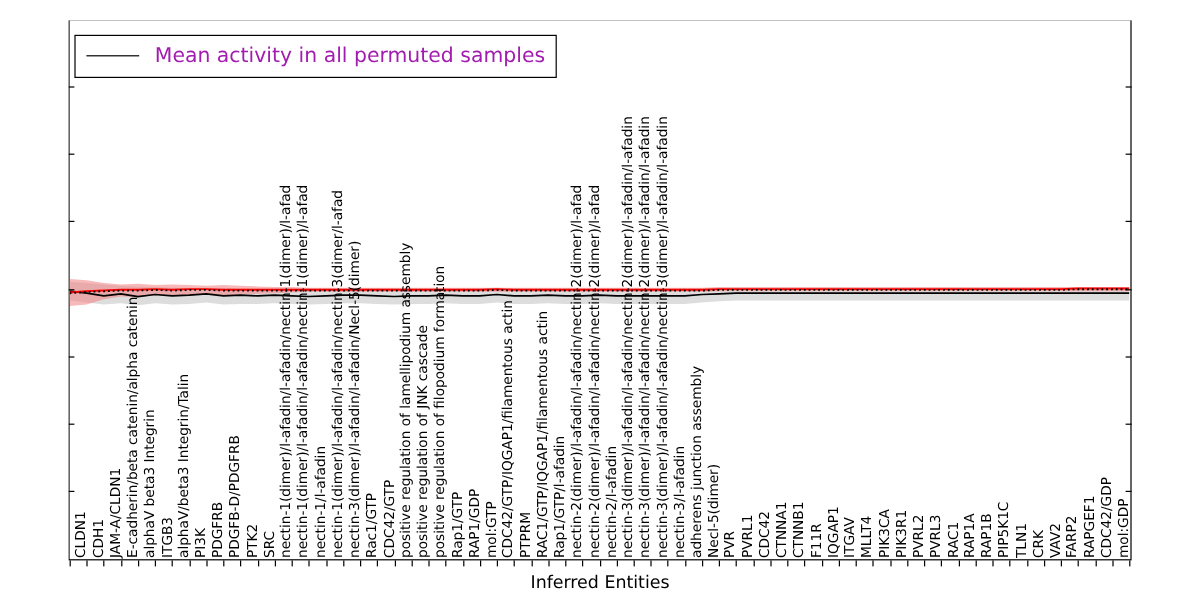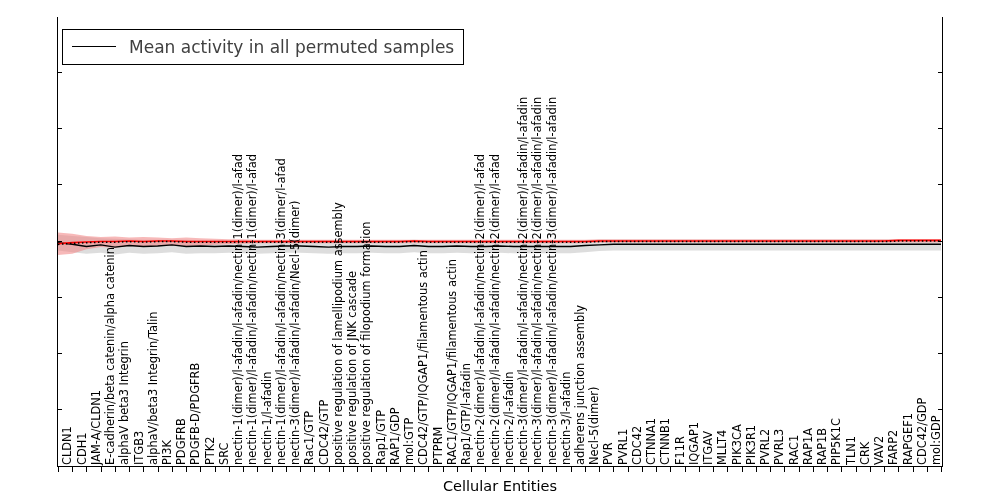--- a/index.html
+++ b/index.html
@@ -69,33 +69,33 @@
 
   
   #legend{
     position:absolute;left:62px;top:29px;z-index:7;
     background:#fff;border:1.1px solid #000;
     padding:5px 9px 6px 9px;
   }
   .leg-row{display:flex;align-items:center;height:23px;}
   .leg-swatch{width:44px;height:0;border-top:1.6px solid #000;margin-right:13px;}
   .leg-swatch.red{border-top-color:#ff0000;}
-  .leg-text{font-size:17px;color:#404040;}
+  .leg-text{font-size:17px;color:#a21caf;}
 
   svg{display:block;}
 </style>
 </head>
 <body>
 
 <div id="figure">
 
   <div id="title">Nectin adhesion pathway -- 76 samples</div>
 
   <div id="ylabel">Inferred Activity</div>
-  <div id="xlabel">Cellular Entities</div>
+  <div id="xlabel">Inferred Entities</div>
 
   <div id="plot">
     <svg id="canvas" width="884" height="449" viewBox="0 0 884 449">
         <path d="M0.00 217.76 L14.24 218.89 L28.48 220.01 L42.73 221.13 L56.97 221.69 L71.21 222.25 L85.45 222.82 L99.69 222.82 L113.94 222.82 L128.18 222.82 L142.42 223.38 L156.66 223.38 L170.90 223.38 L185.15 223.38 L199.39 223.38 L213.63 223.38 L227.87 223.38 L242.11 223.38 L256.35 223.38 L270.60 223.38 L284.84 223.38 L299.08 223.38 L313.32 223.38 L327.56 223.38 L341.81 223.38 L356.05 222.82 L370.29 223.38 L384.53 223.38 L398.77 223.38 L413.02 223.38 L427.26 223.38 L441.50 223.38 L455.74 223.38 L469.98 223.38 L484.23 223.38 L498.47 223.38 L512.71 223.38 L526.95 223.38 L541.19 222.82 L555.44 222.82 L569.68 222.82 L583.92 222.82 L598.16 222.82 L612.40 222.82 L626.65 222.82 L640.89 222.82 L655.13 222.82 L669.37 222.82 L683.61 222.82 L697.85 222.82 L712.10 222.82 L726.34 222.82 L740.58 222.82 L754.82 222.82 L769.06 222.82 L783.31 222.82 L797.55 222.82 L811.79 222.82 L826.03 222.82 L840.27 222.82 L854.52 222.82 L868.76 222.82 L883.00 222.82 L883.00 233.48 L868.76 233.48 L854.52 233.48 L840.27 233.48 L826.03 233.48 L811.79 233.48 L797.55 233.48 L783.31 233.48 L769.06 233.48 L754.82 233.48 L740.58 233.48 L726.34 233.48 L712.10 233.48 L697.85 233.48 L683.61 233.48 L669.37 233.48 L655.13 233.48 L640.89 233.48 L626.65 233.48 L612.40 233.48 L598.16 233.48 L583.92 233.48 L569.68 233.48 L555.44 233.48 L541.19 234.04 L526.95 235.16 L512.71 236.29 L498.47 236.29 L484.23 236.29 L469.98 236.29 L455.74 236.29 L441.50 235.73 L427.26 236.29 L413.02 236.29 L398.77 235.73 L384.53 236.29 L370.29 236.29 L356.05 235.16 L341.81 236.29 L327.56 236.29 L313.32 235.73 L299.08 236.29 L284.84 236.29 L270.60 236.85 L256.35 236.29 L242.11 235.73 L227.87 235.73 L213.63 236.29 L199.39 236.85 L185.15 236.29 L170.90 235.73 L156.66 236.29 L142.42 236.29 L128.18 236.85 L113.94 235.16 L99.69 236.29 L85.45 236.85 L71.21 235.73 L56.97 237.41 L42.73 235.73 L28.48 236.85 L14.24 235.16 L0.00 233.48 Z" fill="#d9d9d9" fill-opacity="0.9" stroke="none"></path>
         <path d="M0.00 215.52 L14.24 216.64 L28.48 218.89 L42.73 220.01 L56.97 219.45 L71.21 220.57 L85.45 220.01 L99.69 220.57 L113.94 221.13 L128.18 220.57 L142.42 221.13 L156.66 221.69 L170.90 222.25 L185.15 222.25 L199.39 222.82 L213.63 222.82 L227.87 222.82 L242.11 222.82 L256.35 222.82 L270.60 222.82 L284.84 222.82 L299.08 222.82 L313.32 222.82 L327.56 222.82 L341.81 222.82 L356.05 222.82 L370.29 222.82 L384.53 222.82 L398.77 222.82 L413.02 222.82 L427.26 222.82 L441.50 222.82 L455.74 222.82 L469.98 222.82 L484.23 222.82 L498.47 222.82 L512.71 222.82 L526.95 222.82 L541.19 222.25 L555.44 222.25 L569.68 222.25 L583.92 222.25 L598.16 222.25 L612.40 222.25 L626.65 222.25 L640.89 222.25 L655.13 222.25 L669.37 222.25 L683.61 222.25 L697.85 222.25 L712.10 222.25 L726.34 222.25 L740.58 222.25 L754.82 222.25 L769.06 222.25 L783.31 222.25 L797.55 222.25 L811.79 222.25 L826.03 222.25 L840.27 222.25 L854.52 222.25 L868.76 222.25 L883.00 222.25 L883.00 225.62 L868.76 225.62 L854.52 225.62 L840.27 225.62 L826.03 225.62 L811.79 225.62 L797.55 225.62 L783.31 225.62 L769.06 225.62 L754.82 225.62 L740.58 225.62 L726.34 225.62 L712.10 225.62 L697.85 225.62 L683.61 225.62 L669.37 225.62 L655.13 225.62 L640.89 225.62 L626.65 225.62 L612.40 225.62 L598.16 225.62 L583.92 225.62 L569.68 225.62 L555.44 225.62 L541.19 225.62 L526.95 226.18 L512.71 226.18 L498.47 226.18 L484.23 226.18 L469.98 226.18 L455.74 226.18 L441.50 226.18 L427.26 226.18 L413.02 226.18 L398.77 226.18 L384.53 226.18 L370.29 226.18 L356.05 226.18 L341.81 226.18 L327.56 226.18 L313.32 226.18 L299.08 226.18 L284.84 226.18 L270.60 226.18 L256.35 226.18 L242.11 226.18 L227.87 226.18 L213.63 226.18 L199.39 226.18 L185.15 226.75 L170.90 227.31 L156.66 227.87 L142.42 228.43 L128.18 228.99 L113.94 228.43 L99.69 228.99 L85.45 229.55 L71.21 228.99 L56.97 230.67 L42.73 230.11 L28.48 232.36 L14.24 236.85 L0.00 237.97 Z" fill="#f08080" fill-opacity="0.55" stroke="none"></path>
         <path d="M0.00 225.62 L14.24 227.31 L28.48 229.55 L42.73 227.87 L56.97 230.11 L71.21 228.43 L85.45 229.55 L99.69 228.99 L113.94 227.87 L128.18 229.55 L142.42 228.99 L156.66 229.55 L170.90 228.99 L185.15 229.55 L199.39 230.11 L213.63 229.55 L227.87 228.99 L242.11 228.99 L256.35 229.55 L270.60 230.11 L284.84 229.55 L299.08 229.55 L313.32 228.99 L327.56 229.55 L341.81 229.55 L356.05 228.43 L370.29 229.55 L384.53 229.55 L398.77 228.99 L413.02 229.55 L427.26 229.55 L441.50 228.99 L455.74 229.55 L469.98 229.55 L484.23 229.55 L498.47 229.55 L512.71 229.55 L526.95 228.43 L541.19 227.87 L555.44 227.31 L569.68 227.31 L583.92 227.31 L598.16 227.31 L612.40 227.31 L626.65 227.31 L640.89 227.31 L655.13 227.31 L669.37 227.31 L683.61 227.31 L697.85 227.31 L712.10 227.31 L726.34 227.31 L740.58 227.31 L754.82 227.31 L769.06 227.31 L783.31 227.31 L797.55 227.31 L811.79 227.31 L826.03 227.31 L840.27 227.31 L854.52 227.31 L868.76 227.31 L883.00 227.31" fill="none" stroke="#000000" stroke-width="1.4"></path>
         <path d="M0.00 226.75 L14.24 225.62 L28.48 225.06 L42.73 224.50 L56.97 224.50 L71.21 223.94 L85.45 224.50 L99.69 223.94 L113.94 223.94 L128.18 224.50 L142.42 224.50 L156.66 224.50 L170.90 224.50 L185.15 224.50 L199.39 224.50 L213.63 224.50 L227.87 224.50 L242.11 224.50 L256.35 224.50 L270.60 224.50 L284.84 224.50 L299.08 224.50 L313.32 224.50 L327.56 224.50 L341.81 224.50 L356.05 223.94 L370.29 224.50 L384.53 224.50 L398.77 224.50 L413.02 224.50 L427.26 224.50 L441.50 224.50 L455.74 224.50 L469.98 224.50 L484.23 224.50 L498.47 224.50 L512.71 224.50 L526.95 224.50 L541.19 223.94 L555.44 223.94 L569.68 223.94 L583.92 223.94 L598.16 223.94 L612.40 223.94 L626.65 223.94 L640.89 223.94 L655.13 223.94 L669.37 223.94 L683.61 223.94 L697.85 223.94 L712.10 223.94 L726.34 223.94 L740.58 223.94 L754.82 223.94 L769.06 223.94 L783.31 223.94 L797.55 223.94 L811.79 223.94 L826.03 223.94 L840.27 223.38 L854.52 223.38 L868.76 223.38 L883.00 223.38" fill="none" stroke="#ff0000" stroke-width="1.6"></path>
         <path d="M0.00 227.42 L14.24 226.30 L28.48 225.73 L42.73 225.17 L56.97 225.17 L71.21 224.61 L85.45 225.17 L99.69 224.61 L113.94 224.61 L128.18 225.17 L142.42 225.17 L156.66 225.17 L170.90 225.17 L185.15 225.17 L199.39 225.17 L213.63 225.17 L227.87 225.17 L242.11 225.17 L256.35 225.17 L270.60 225.17 L284.84 225.17 L299.08 225.17 L313.32 225.17 L327.56 225.17 L341.81 225.17 L356.05 224.61 L370.29 225.17 L384.53 225.17 L398.77 225.17 L413.02 225.17 L427.26 225.17 L441.50 225.17 L455.74 225.17 L469.98 225.17 L484.23 225.17 L498.47 225.17 L512.71 225.17 L526.95 225.17 L541.19 224.61 L555.44 224.61 L569.68 224.61 L583.92 224.61 L598.16 224.61 L612.40 224.61 L626.65 224.61 L640.89 224.61 L655.13 224.61 L669.37 224.61 L683.61 224.61 L697.85 224.61 L712.10 224.61 L726.34 224.61 L740.58 224.61 L754.82 224.61 L769.06 224.61 L783.31 224.61 L797.55 224.61 L811.79 224.61 L826.03 224.61 L840.27 224.05 L854.52 224.05 L868.76 224.05 L883.00 224.05" fill="none" stroke="#000" stroke-width="1.5" stroke-dasharray="1.5 2.5"></path>
       </svg>
   </div>

